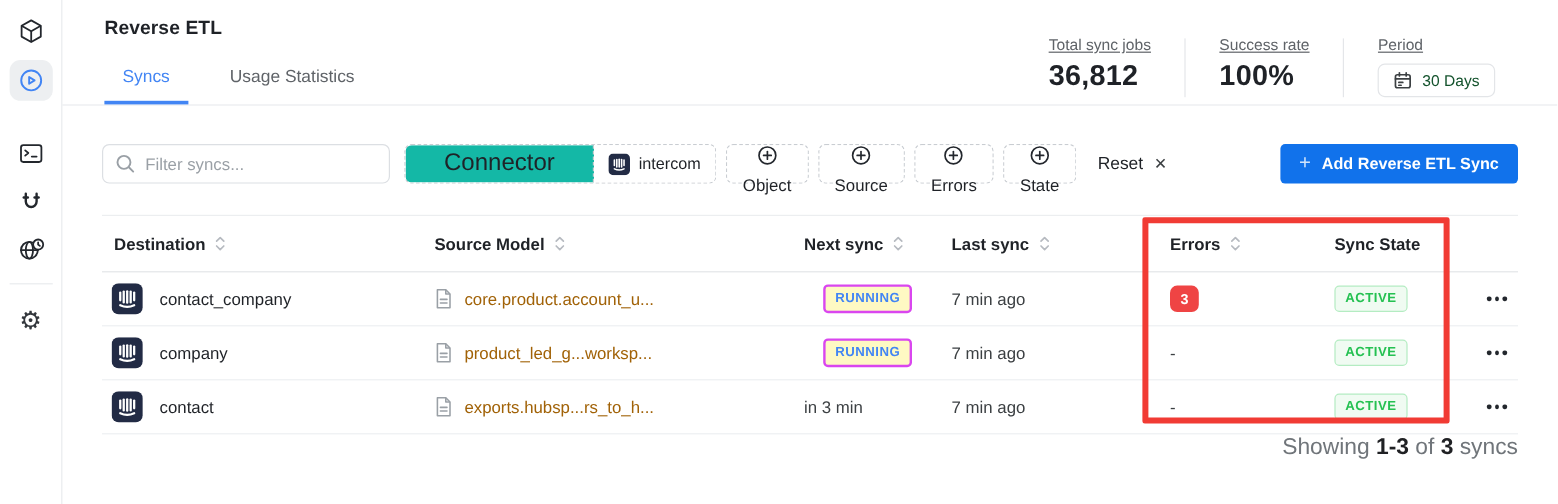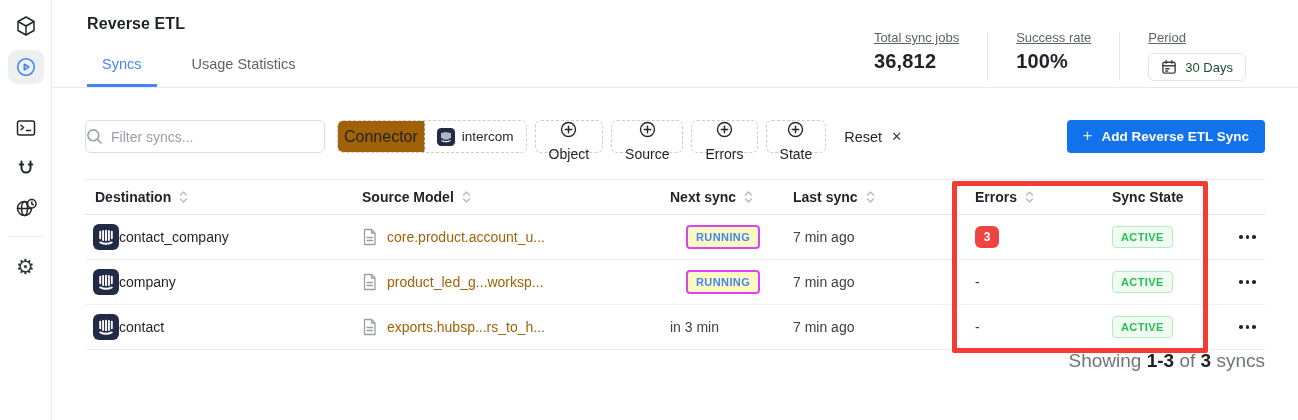--- a/index.html
+++ b/index.html
@@ -19,47 +19,47 @@
 
   
   main { flex:1; display:flex; flex-direction:column; }
   header { position:relative; padding-left:35px; border-bottom:1px solid #e9ebee; }
   h1 { font-size:16px; font-weight:700; color:#1f2227; padding-top:15px; letter-spacing:.1px; }
   .tabs { display:flex; gap:20px; margin-top:23px; }
   .tab { font-size:14.5px; font-weight:500; color:#5f6368; padding:0 15px 12px 15px; cursor:pointer; }
   .tab.active { color:#4285f4; border-bottom:3px solid #4285f4; }
   .stats { position:absolute; right:52px; top:30px; display:flex; align-items:flex-start; }
   .stat-label { font-size:13px; color:#5f6368;text-decoration:underline; }
-  .stat-value { font-size:20px; font-weight:700; color:#1f2227; margin-top:5px; letter-spacing:.2px; }
+  .stat-value { font-size:24px; font-weight:700; color:#1f2227; margin-top:5px; letter-spacing:.2px; }
   .stat-divider { width:1px; background:#e4e6e9; align-self:stretch; margin:2px 28px 0 28px; }
   .period-btn { margin-top:8px; display:flex; align-items:center; gap:8px; background:#fff; border:1px solid #e3e5e8; border-radius:6px; padding:5px 12px; font-size:13px; font-weight:500; color:#14532d; cursor:pointer; font-family:inherit; }
 
   
   .content { padding:0 33px; }
   .filter-row { display:flex; align-items:center; margin-top:32px; }
-  .search-box { width:240px; height:33px; border:1px solid #dcdfe3; border-radius:6px; display:flex; align-items:center; }
+  .search-box { width:240px; height:33px; border:1px solid #dcdfe3; border-radius:6px; display:flex; align-items:center; padding-left:10px; }
   .search-box input { border:none; outline:none; flex:1; font-size:14px; color:#1f2227; margin-left:8px; font-family:inherit; background:transparent; }
   .search-box input::placeholder { color:#9aa0a6; }
   .connector-group { margin-left:12px; height:33px; display:flex; align-items:stretch; border:1px dashed #c9cdd2; border-radius:6px; overflow:hidden; cursor:pointer; }
-  .connector-label { background:#a16207; padding:0 6px; display:flex; align-items:center; font-size:16px; font-weight:500; color:#1f2227; border-right:1px dashed #c9cdd2; }
+  .connector-label { background:#14b8a6; padding:0 32px; display:flex; align-items:center; font-size:20px; font-weight:500; color:#1f2227; border-right:1px dashed #c9cdd2; }
   .connector-value { background:#fff; padding:0 12px; display:flex; align-items:center; gap:7px; font-size:13.5px; color:#1f2227; }
   .filter-btn { margin-left:8px; height:33px; border:1px dashed #c9cdd2; border-radius:6px; background:#fff; padding:0 13px; display:flex; align-items:center; gap:8px; font-size:14px; font-weight:500; color:#1f2227; cursor:pointer; font-family:inherit;flex-direction:column; }
   .reset-btn { margin-left:18px; display:flex; align-items:center; gap:9px; background:none; border:none; font-size:14.5px; font-weight:500; color:#1f2227; cursor:pointer; font-family:inherit; }
   .reset-x { font-size:13px; color:#3c4043; }
   .add-btn { margin-left:auto; height:33px; background:#1172eb; border:none; border-radius:4px; padding:0 16px; display:flex; align-items:center; gap:9px; color:#fff; font-size:13.5px; font-weight:700; cursor:pointer; font-family:inherit; }
   .add-btn .plus { font-size:17px; font-weight:400; color:rgba(255,255,255,.8); margin-top:-2px; }
 
   
   .table { margin-top:26px; }
   .trow { display:grid; grid-template-columns:277px 308px 123px 182px 137px 118px 35px; align-items:center; }
-  .thead { height:36px; border-top:1px solid #eceef0; border-bottom:1px solid #e3e5e8; }
+  .thead { height:48px; border-top:1px solid #eceef0; border-bottom:1px solid #e3e5e8; }
   .th { display:flex; align-items:center; gap:8px; font-size:14px; font-weight:700; color:#1f2227; }
   .th:first-child { padding-left:10px; }
   .drow { height:45px; border-bottom:1px solid #edeff2; }
-  .cell-dest { display:flex; align-items:center; padding-left:8px; font-size:14px; color:#1f2227; }
+  .cell-dest { display:flex; align-items:center; gap:14px; padding-left:8px; font-size:14px; color:#1f2227; }
   .cell-src { display:flex; align-items:center; gap:10px; font-size:14px; color:#a16207; }
   .cell-text { font-size:14px; color:#3c4043; }
   .badge { display:inline-block; font-size:11px; font-weight:700; letter-spacing:.4px; padding:4px 8px; border-radius:4px; }
   .badge.running { background:#fef9c3; border:2px solid #d946ef; color:#4285f4;margin-left:16px; }
   .badge.active { background:#f0fbf2; border:1px solid #b4ecc2; color:#25c152; }
   .err-badge { display:inline-flex; align-items:center; justify-content:center; min-width:24px; height:22px; background:#ef4444; border-radius:6px; color:#fff; font-size:12px; font-weight:700; }
   .dots { display:flex; gap:3px; justify-content:center; cursor:pointer; }
   .dots i { width:3.5px; height:3.5px; border-radius:50%; background:#23272d; }
 
   

